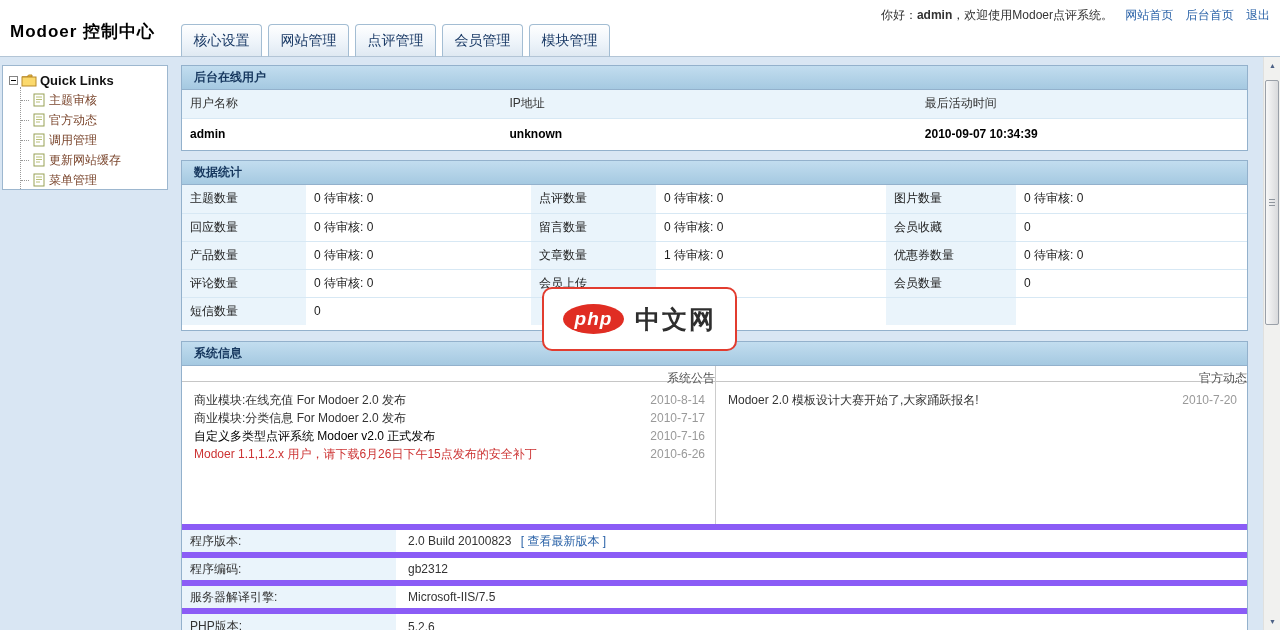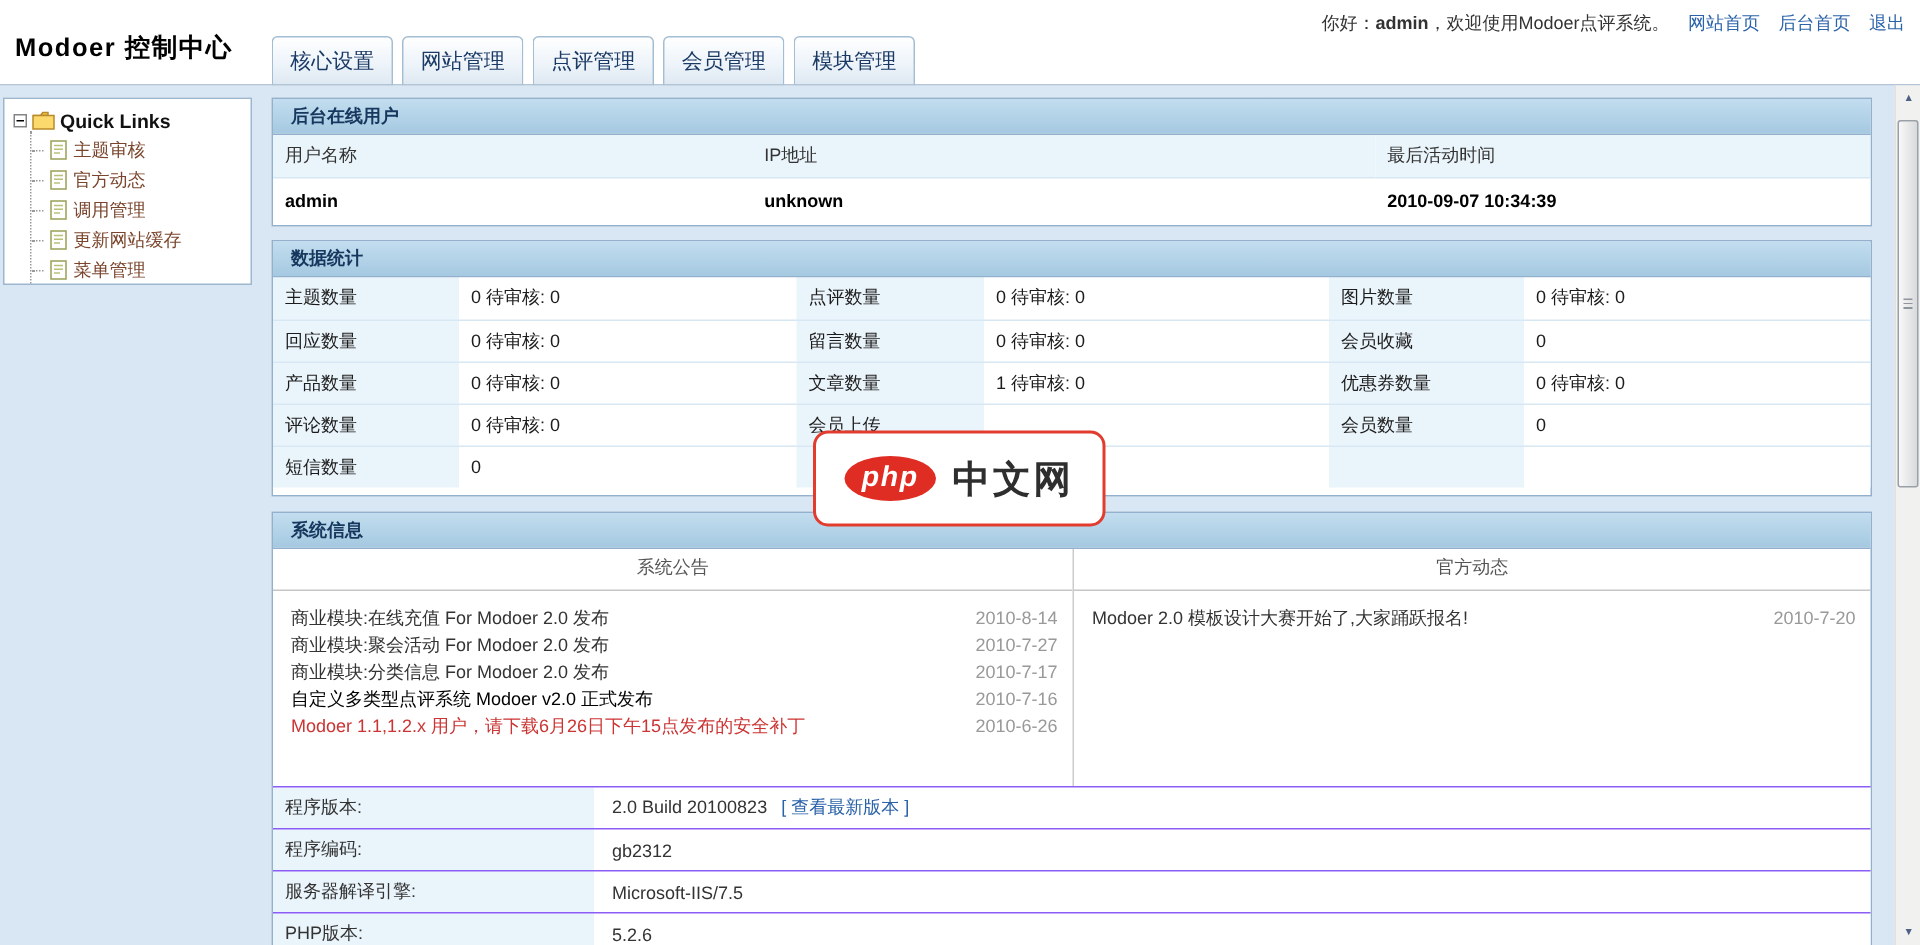--- a/index.html
+++ b/index.html
@@ -79,31 +79,31 @@
   .stats-table tr:first-child td { border-top:none; }
   .stats-table td.lbl { background:#eaf4fb; }
   .stats-table td.val { background:#ffffff; }
 
   
   .panel-sys { top:341px; height:300px; }
   .sys-cols { display:flex; height:158px; }
   .sys-col { width:533px; }
   .sys-col.right { width:532px; border-left:1px solid #cccccc; }
   .col-header {
-    height:28px; line-height:24px; text-align:center; color:#555;
+    height:16px; line-height:24px; text-align:right; color:#555;
     border-bottom:1px solid #c6c6c6;
   }
   .ann-list { padding-top:9px; }
   .ann-item { height:18px; line-height:18px; overflow:hidden; }
   .ann-item .t { float:left; padding-left:12px; color:#333; cursor:pointer; }
   .ann-item .d { float:right; padding-right:10px; color:#999; }
   .ann-item .t.green { color:#000000; }
   .ann-item .t.red { color:#cc3333; }
   .details-table { width:100%; border-collapse:collapse; table-layout:fixed; }
-  .details-table td { height:28px; border-top:1px solid #8b5cf6;margin-left:44px; }
+  .details-table td { height:28px; border-top:6px solid #8b5cf6;margin-left:44px; }
   .details-table td.lbl { width:214px; background:#eaf4fb; padding-left:8px; }
   .details-table td.val { background:#fff; padding-left:12px; }
   .details-table a { color:#2b63a8; text-decoration:none; cursor:pointer; }
 
   
   .watermark {
     position:absolute; left:542px; top:287px; width:195px; height:64px;
     background:#ffffff; border:2px solid #e23c2f; border-radius:10px;
     display:flex; align-items:center; justify-content:center; gap:11px; z-index:60;
   }
@@ -295,24 +295,20 @@
   <div class="panel-header">系统信息</div>
   <div class="sys-cols">
     <div class="sys-col">
       <div class="col-header">系统公告</div>
       <div class="ann-list">
         <div class="ann-item">
           <span class="t">商业模块:在线充值  For Modoer 2.0 发布</span>
           <span class="d">2010-8-14</span>
         </div>
         <div class="ann-item">
-          <span class="t">商业模块:聚会活动  For Modoer 2.0 发布</span>
-          <span class="d">2010-7-27</span>
-        </div>
-        <div class="ann-item">
           <span class="t">商业模块:分类信息  For Modoer 2.0 发布</span>
           <span class="d">2010-7-17</span>
         </div>
         <div class="ann-item">
           <span class="t green">自定义多类型点评系统  Modoer v2.0 正式发布</span>
           <span class="d">2010-7-16</span>
         </div>
         <div class="ann-item">
           <span class="t red">Modoer 1.1,1.2.x 用户，请下载6月26日下午15点发布的安全补丁</span>
           <span class="d">2010-6-26</span>

